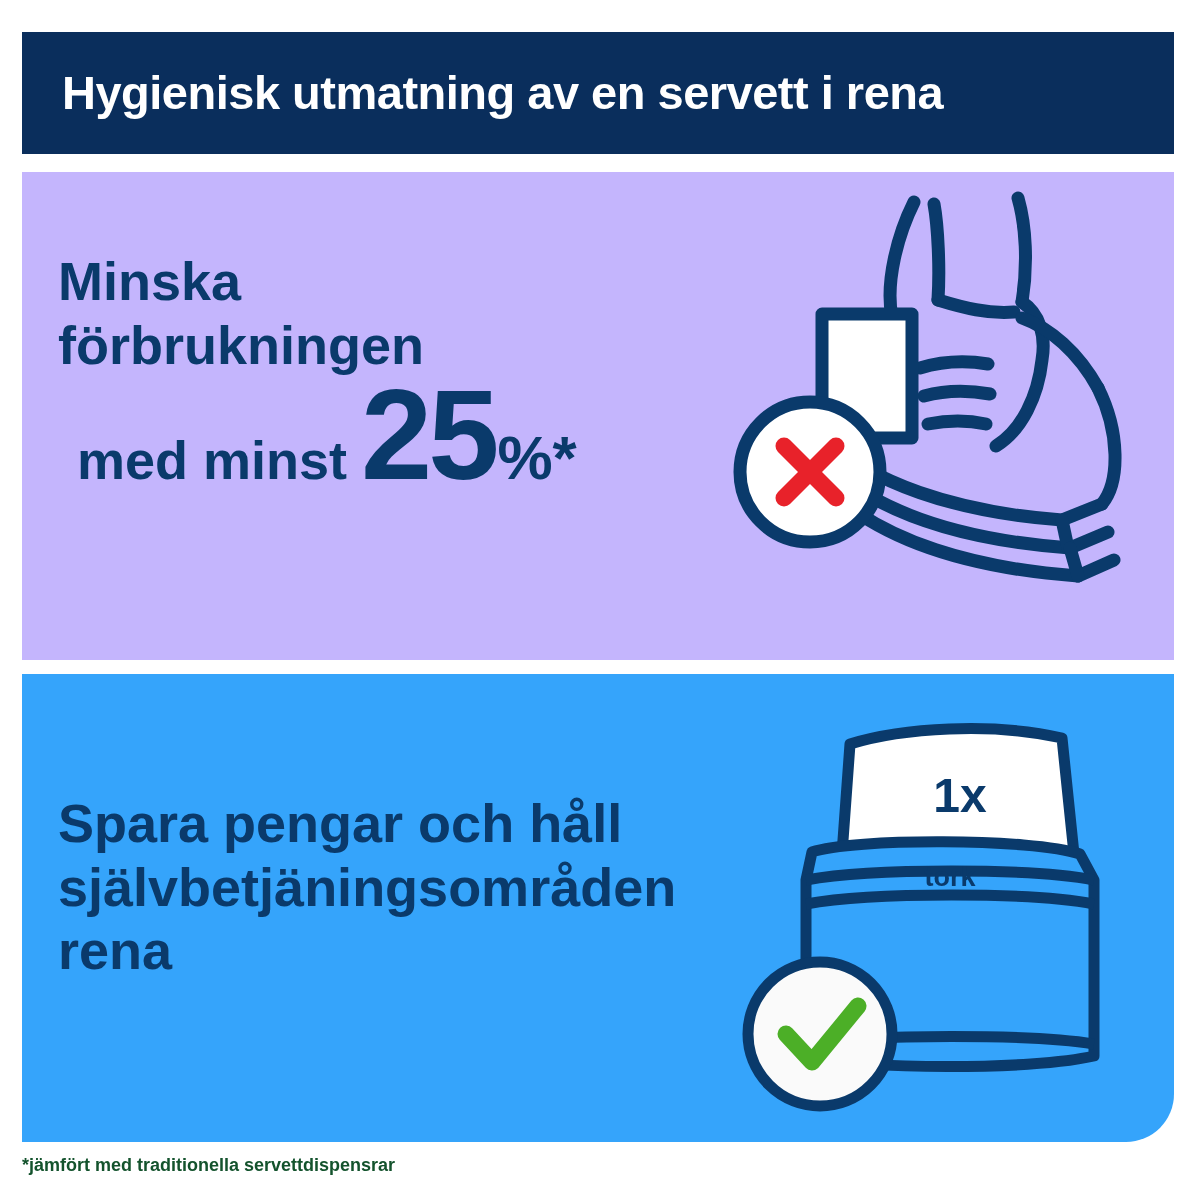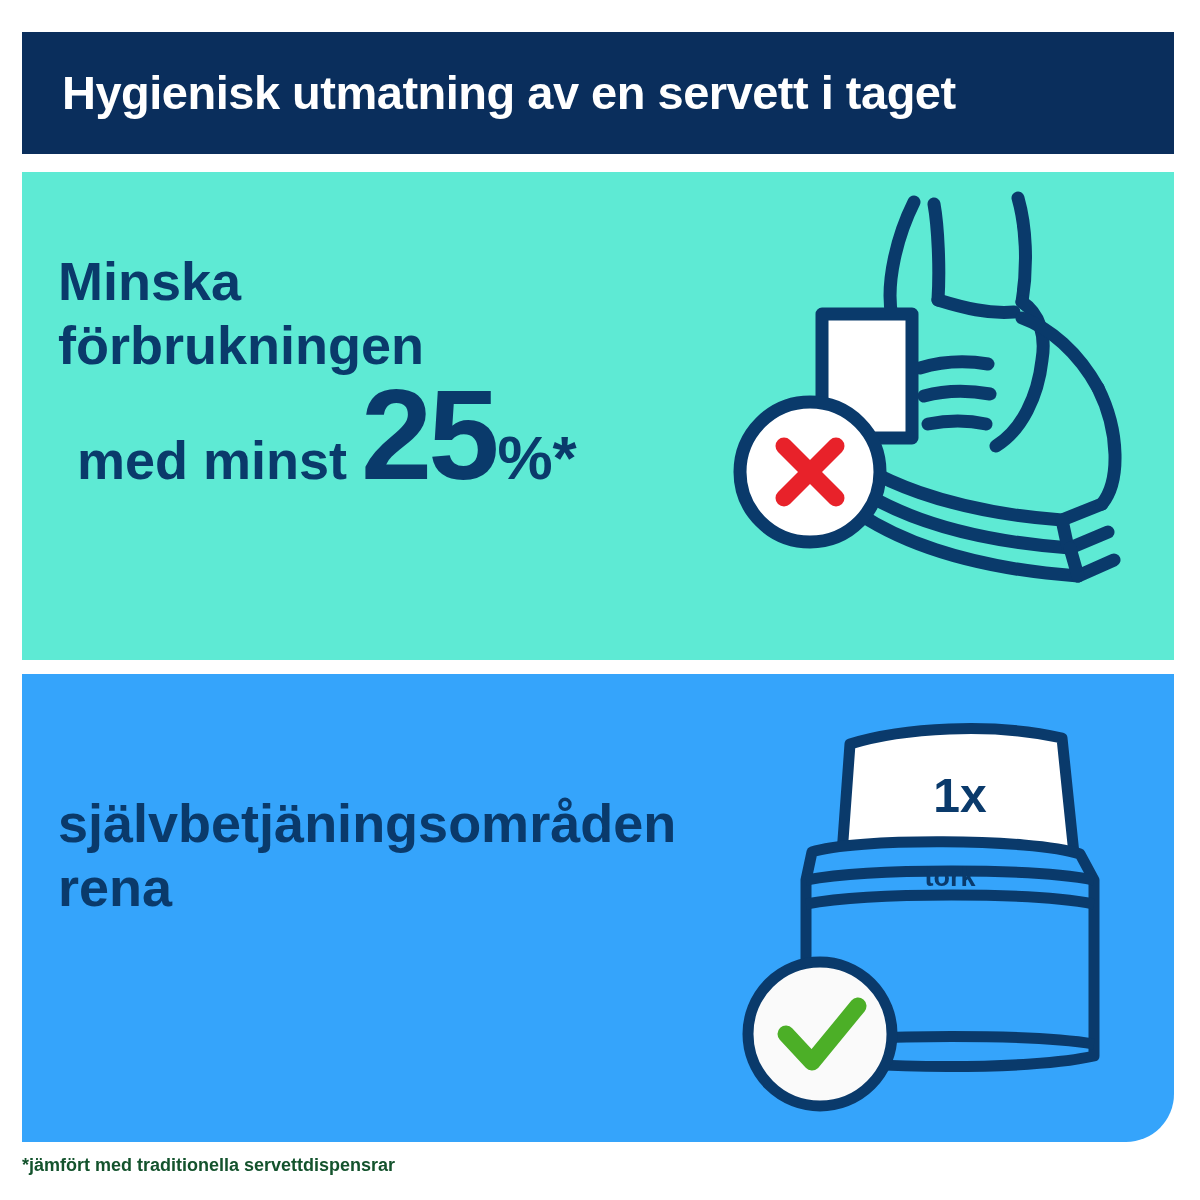--- a/index.html
+++ b/index.html
@@ -39,21 +39,21 @@
     line-height: 1.1;
   }
 
   
   .panel-grey {
     position: absolute;
     left: 22px;
     top: 172px;
     width: 1152px;
     height: 488px;
-    background: #5eead4;
+    background: #c4b5fd;
   }
   
   .panel-blue {
     position: absolute;
     left: 22px;
     top: 674px;
     width: 1152px;
     height: 468px;
     background: #35a4fb;
     border-bottom-right-radius: 48px;
@@ -125,21 +125,21 @@
     height: 420px;
   }
   svg { display: block; }
 </style>
 </head>
 <body>
 
 <div class="page">
 
   <div class="header-banner">
-    <div class="header-title">Hygienisk utmatning av en servett i taget</div>
+    <div class="header-title">Hygienisk utmatning av en servett i rena</div>
   </div>
 
   <div class="panel-grey">
     <div class="panel-text grey-text">
       <div>Minska</div>
       <div>förbrukningen</div>
       <div class="line3">
         <span>med minst</span>
         <span class="big-number">25</span>
         <span class="pct">%</span>
@@ -179,20 +179,21 @@
             <line x1="82" y1="264" x2="134" y2="316"></line>
             <line x1="134" y1="264" x2="82" y2="316"></line>
           </g>
         </g>
       </svg>
     </div>
   </div>
 
   <div class="panel-blue">
     <div class="panel-text blue-text">
+      <div>Spara pengar och håll</div>
       <div>självbetjäningsområden</div>
       <div>rena</div>
     </div>
 
     <div class="art art-blue">
       <svg width="460" height="420" viewBox="0 0 460 420" xmlns="http://www.w3.org/2000/svg">
 
         <path d="M148 40 C 200 24, 290 18, 360 34 L372 150 L140 150 Z" fill="#ffffff" stroke="#0a3a6b" stroke-width="11" stroke-linejoin="round"></path>
 
         <path d="M110 148 C 150 134, 330 134, 378 150 L392 176 L392 352 C 330 366, 160 366, 104 352 L104 176 Z" fill="#35a4fb" stroke="#0a3a6b" stroke-width="11" stroke-linejoin="round"></path>

